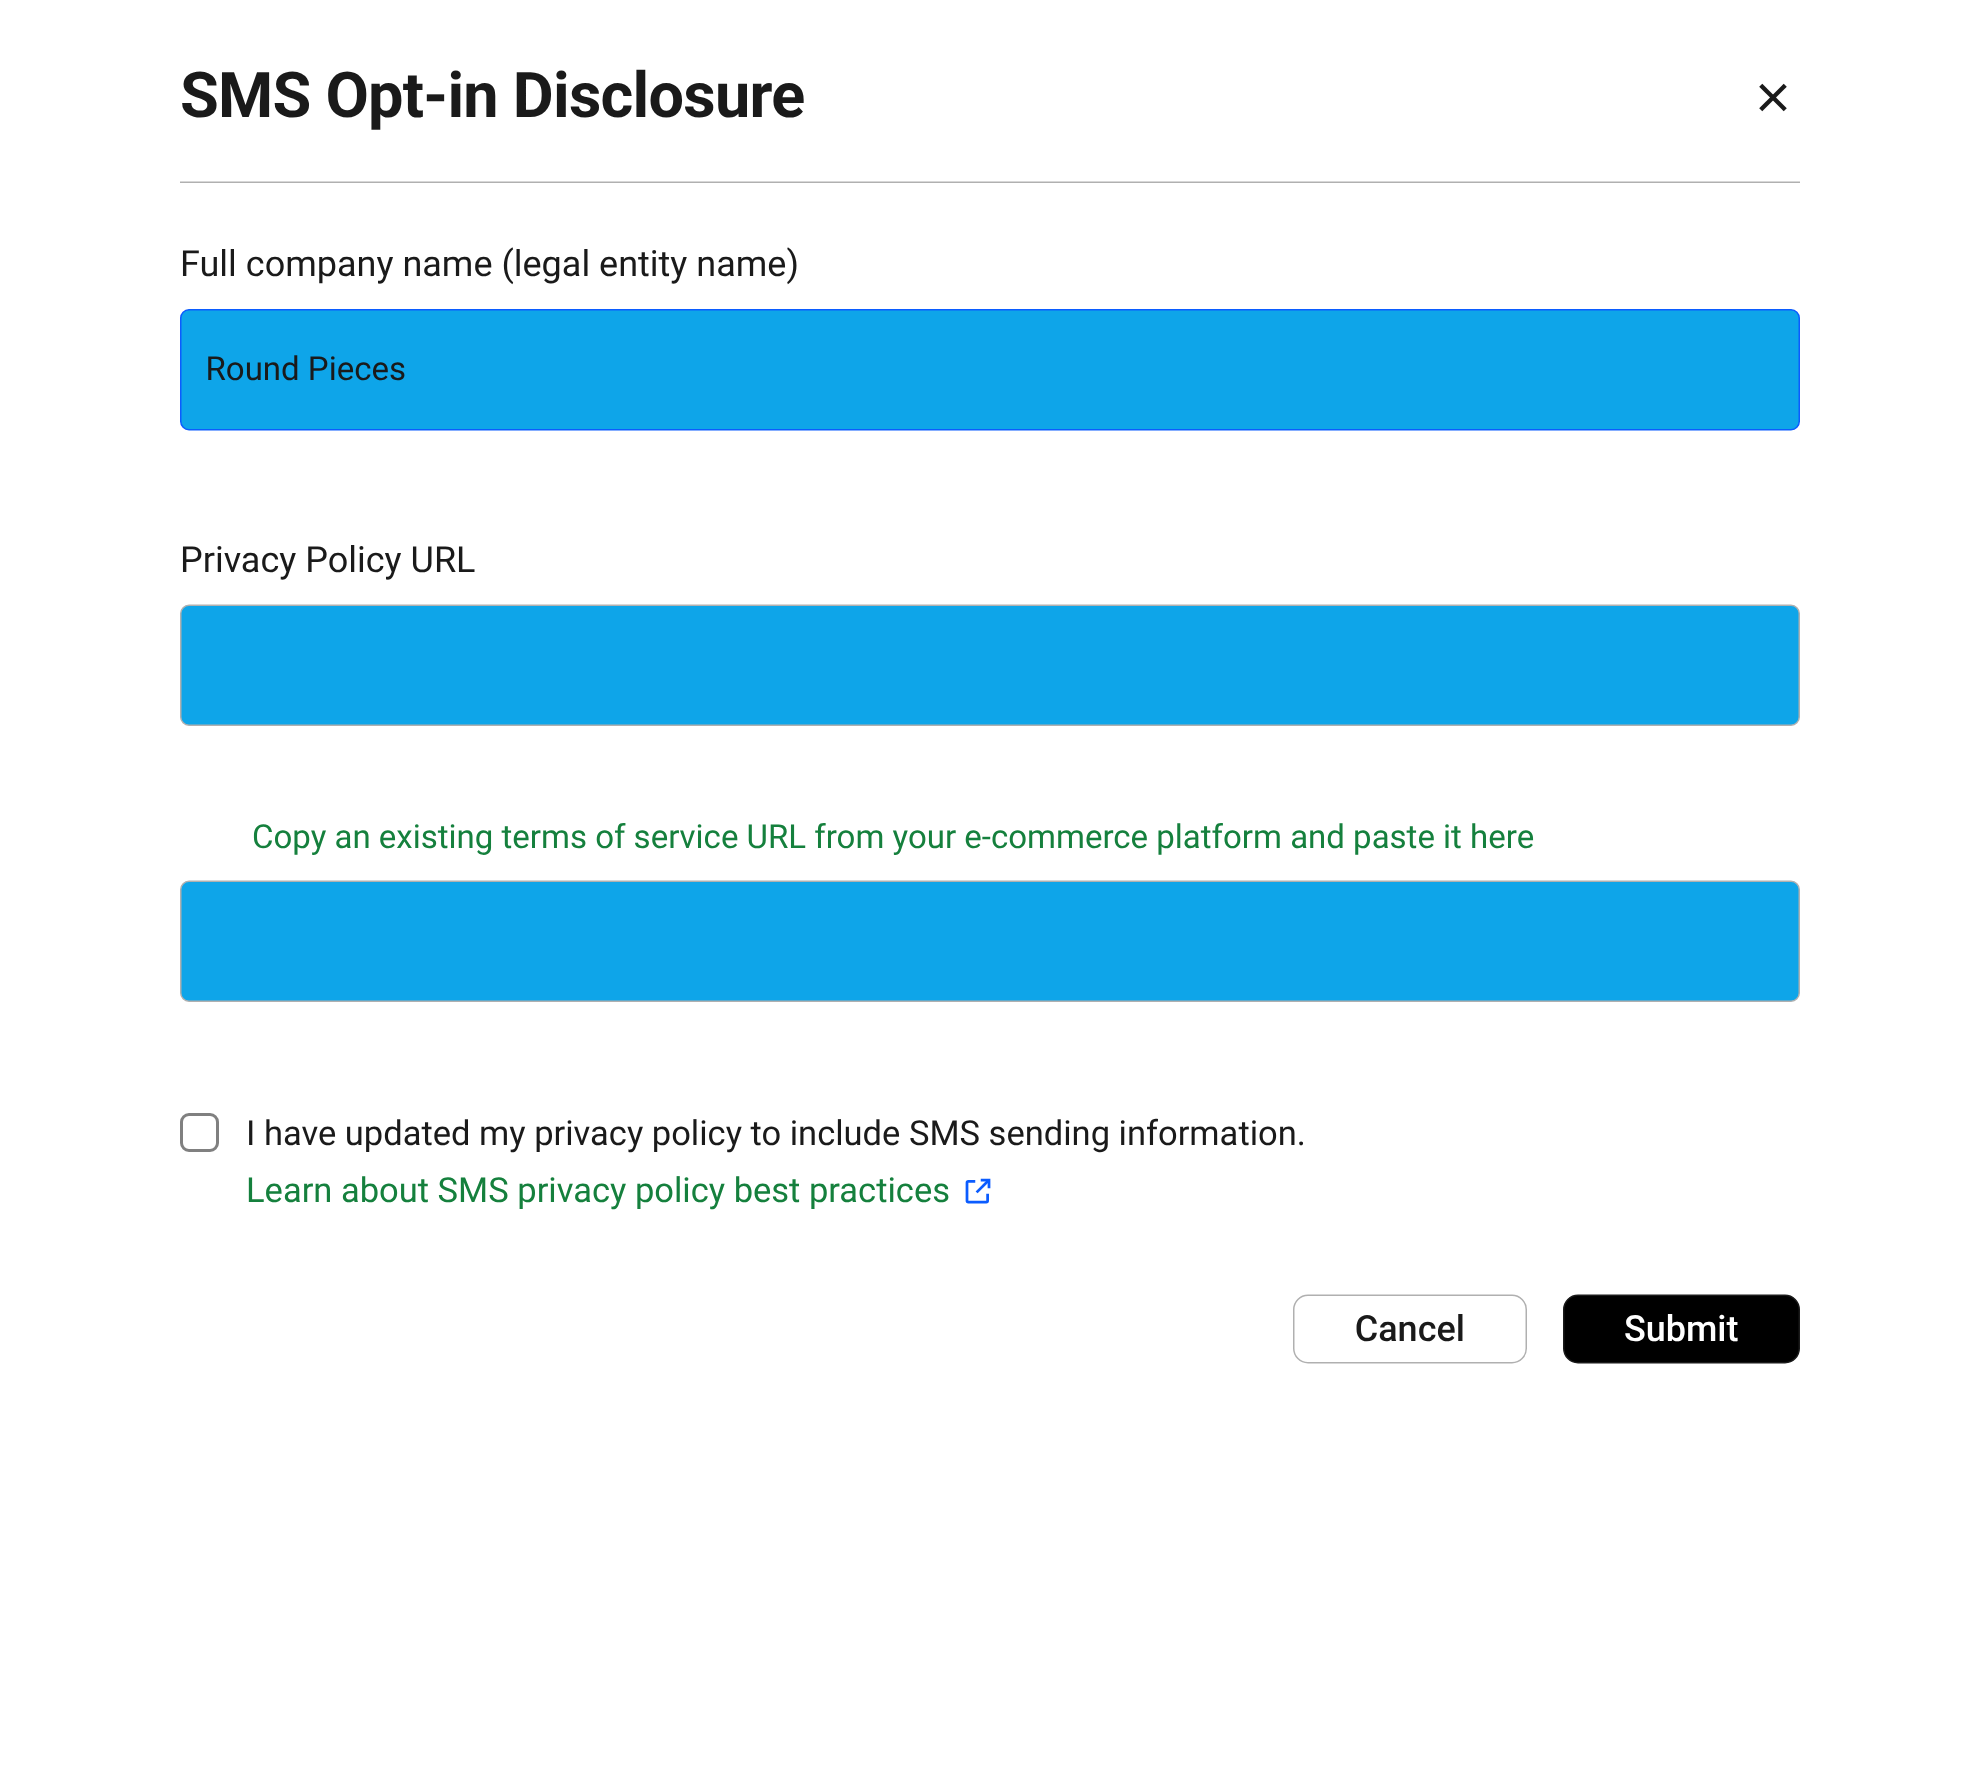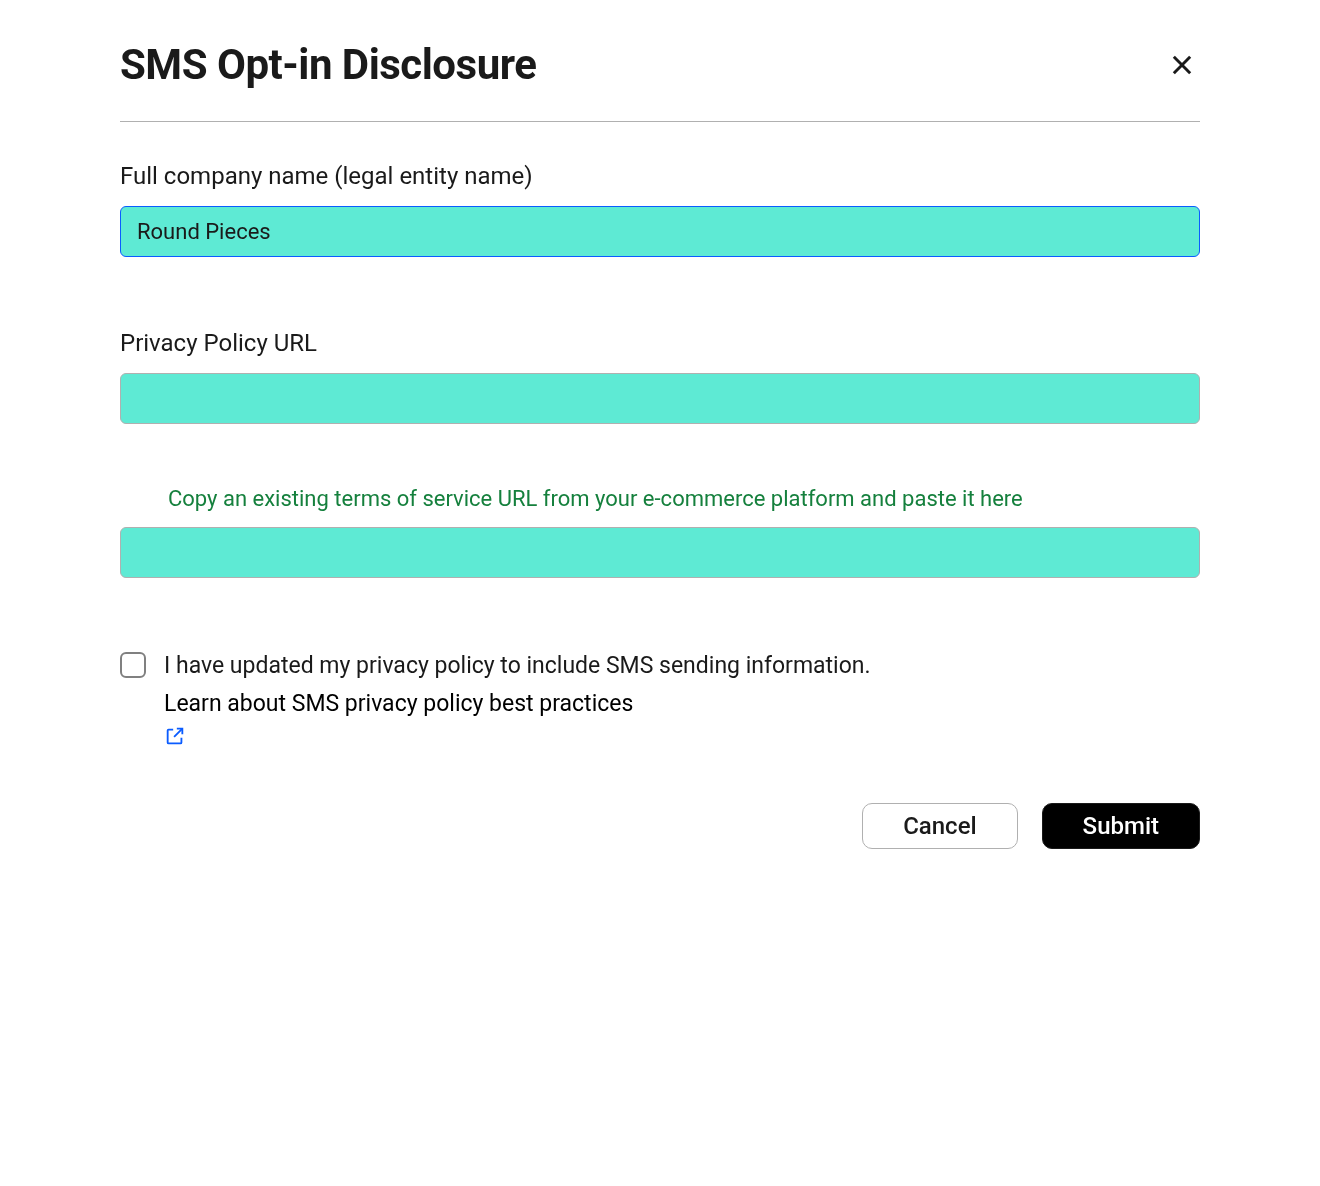--- a/index.html
+++ b/index.html
@@ -61,25 +61,25 @@
     }
     .form-helper {
       font-size: 22px;
       color: #15803d;
       margin-top: -10px;
       margin-bottom: 16px;
       margin-left: 48px;
     }
     .form-input {
       width: 100%;
-      padding: 12px 16px;
+      padding: 27px 16px;
       font-size: 22px;
       border: 1px solid #b0b0b0;
       border-radius: 6px;
-      background: #5eead4;
+      background: #0ea5e9;
       color: #1a1a1a;
       font-family: inherit;
     }
     .form-input.focused {
       border: 1.5px solid #0b5cff;
       outline: none;
     }
     .checkbox-row {
       display: flex;
       align-items: flex-start;
@@ -99,27 +99,27 @@
     .checkbox-content {
       flex: 1;
     }
     .checkbox-label {
       font-size: 23px;
       color: #1a1a1a;
       line-height: 1.4;
     }
     .learn-link {
       display: inline-flex;
+      align-items: center;
       gap: 8px;
       font-size: 23px;
-      color: #000000;
+      color: #15803d;
       text-decoration: none;
       margin-top: 8px;
       cursor: pointer;
-      flex-direction: column;
     }
     .learn-link svg {
       width: 22px;
       height: 22px;
       stroke: #0b5cff;
       stroke-width: 2;
       fill: none;
     }
     .button-row {
       display: flex;

